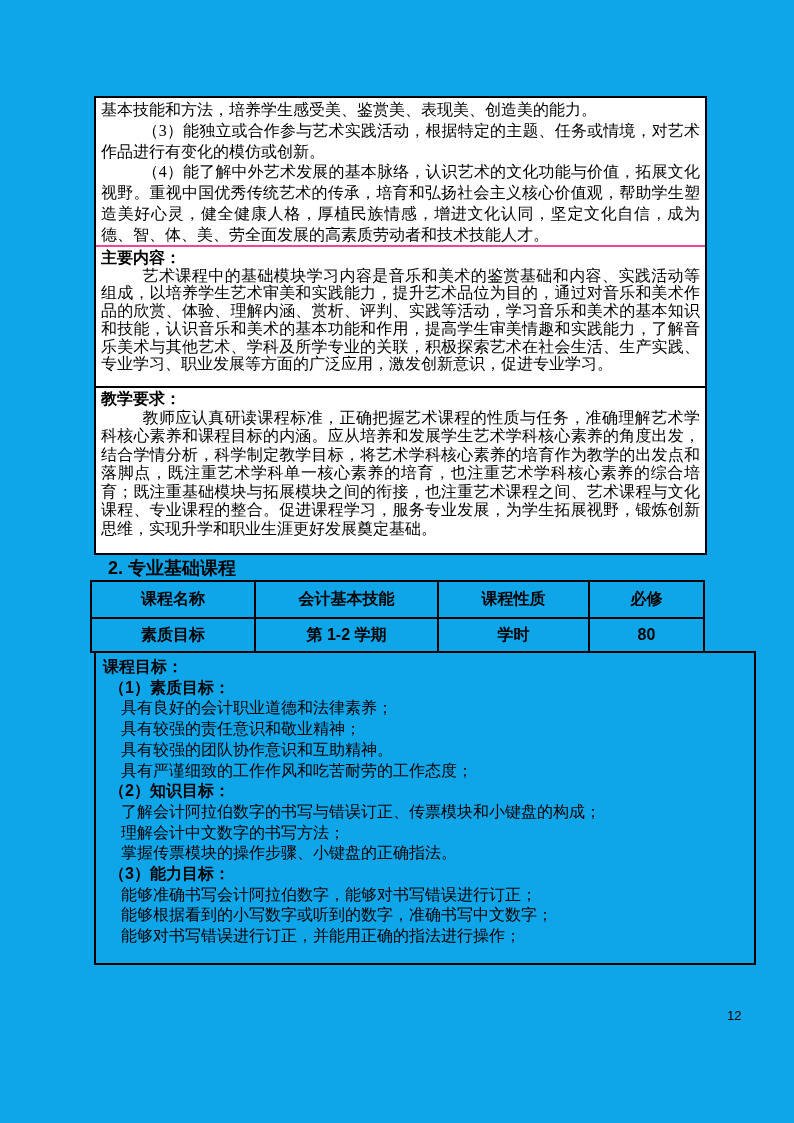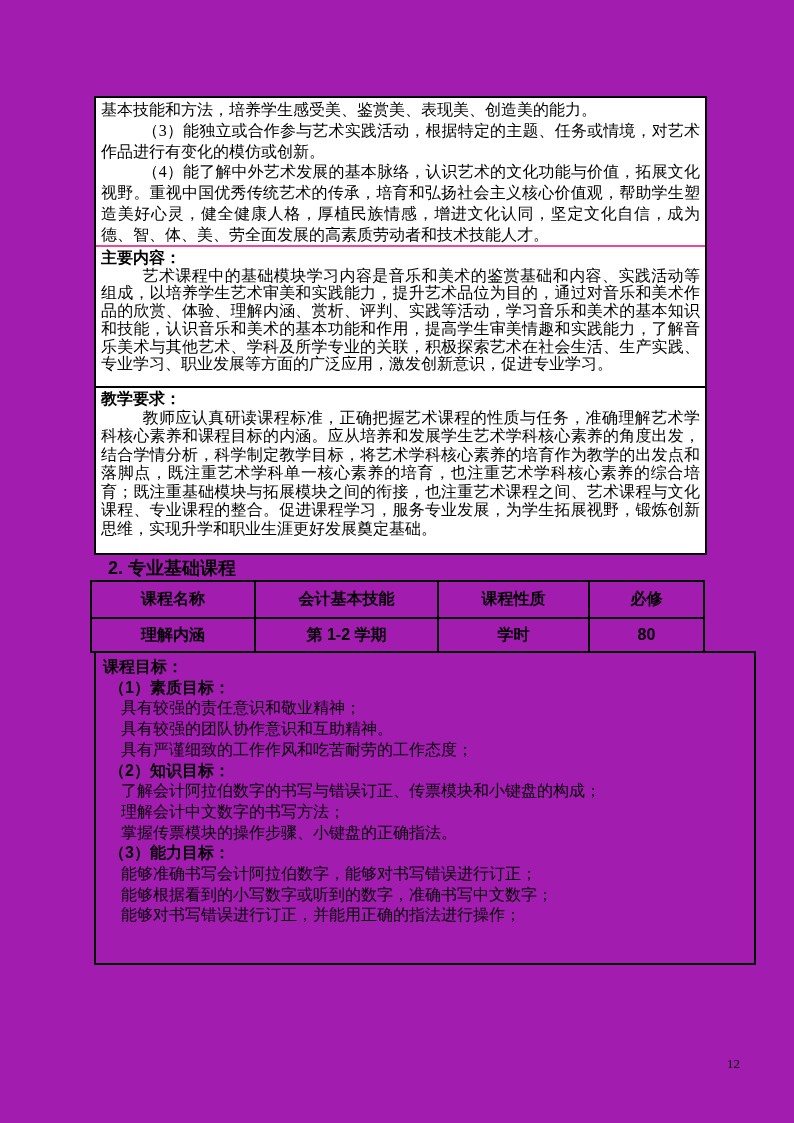--- a/index.html
+++ b/index.html
@@ -1,21 +1,21 @@
 <!DOCTYPE html>
 <html><head>
 <meta charset="utf-8">
 <style>
   * { margin: 0; padding: 0; box-sizing: border-box; }
   html, body { background: #e8e8e8; }
   .page {
     position: relative;
     width: 794px;
     height: 1123px;
-    background: #a21caf;
+    background: #0ea5e9;
     margin: 0 auto;
     font-family: "Liberation Serif", "DejaVu Serif", serif;
     color: #000000;
     overflow: hidden;
   }
 
   
   .bigbox {
     position: absolute;
     left: 94px;
@@ -91,23 +91,23 @@
     font-weight: bold;
     font-family: "Liberation Sans", "DejaVu Sans", sans-serif;
     padding-left: 13px;
   }
   .goal-item { padding-left: 25px; text-align: left; }
 
   
   .page-number {
     position: absolute;
     left: 727px;
-    top: 1056px;
+    top: 1008px;
     font-size: 13px;
-    font-family: Liberation Serif, serif;
+    font-family: Liberation Sans, sans-serif;
   }
 </style>
 </head>
 <body>
 
 <div class="page">
 
   <div class="bigbox">
     <section class="sec sec-a">
       <p class="para">基本技能和方法，培养学生感受美、鉴赏美、表现美、创造美的能力。</p>
@@ -134,32 +134,33 @@
         <col style="width:115px">
     </colgroup>
     <tbody>
       <tr class="r1">
         <td>课程名称</td>
         <td>会计基本技能</td>
         <td>课程性质</td>
         <td>必修</td>
       </tr>
       <tr class="r2">
-        <td>理解内涵</td>
+        <td>素质目标</td>
         <td>第 1-2 学期</td>
         <td>学时</td>
         <td>80</td>
       </tr>
     </tbody>
   </table>
 
   <div class="goalsbox">
     <p class="goals-title">课程目标：</p>
 
     <p class="goal-heading">（1）素质目标：</p>
+    <p class="goal-item">具有良好的会计职业道德和法律素养；</p>
     <p class="goal-item">具有较强的责任意识和敬业精神；</p>
     <p class="goal-item">具有较强的团队协作意识和互助精神。</p>
     <p class="goal-item">具有严谨细致的工作作风和吃苦耐劳的工作态度；</p>
 
     <p class="goal-heading">（2）知识目标：</p>
     <p class="goal-item">了解会计阿拉伯数字的书写与错误订正、传票模块和小键盘的构成；</p>
     <p class="goal-item">理解会计中文数字的书写方法；</p>
     <p class="goal-item">掌握传票模块的操作步骤、小键盘的正确指法。</p>
 
     <p class="goal-heading">（3）能力目标：</p>

